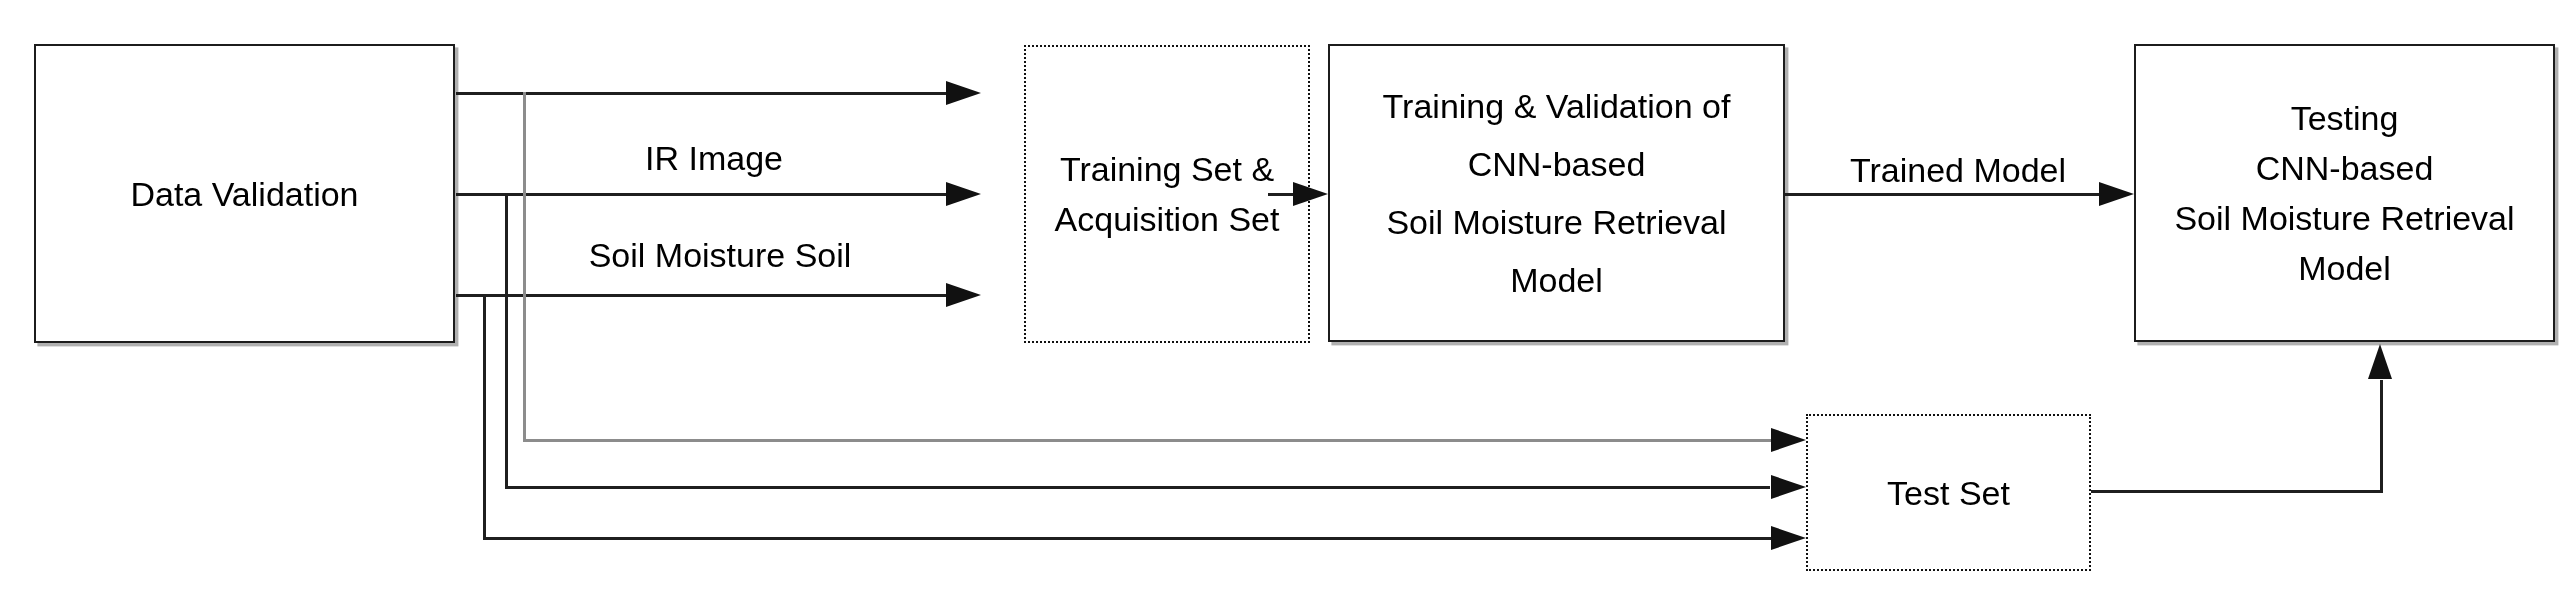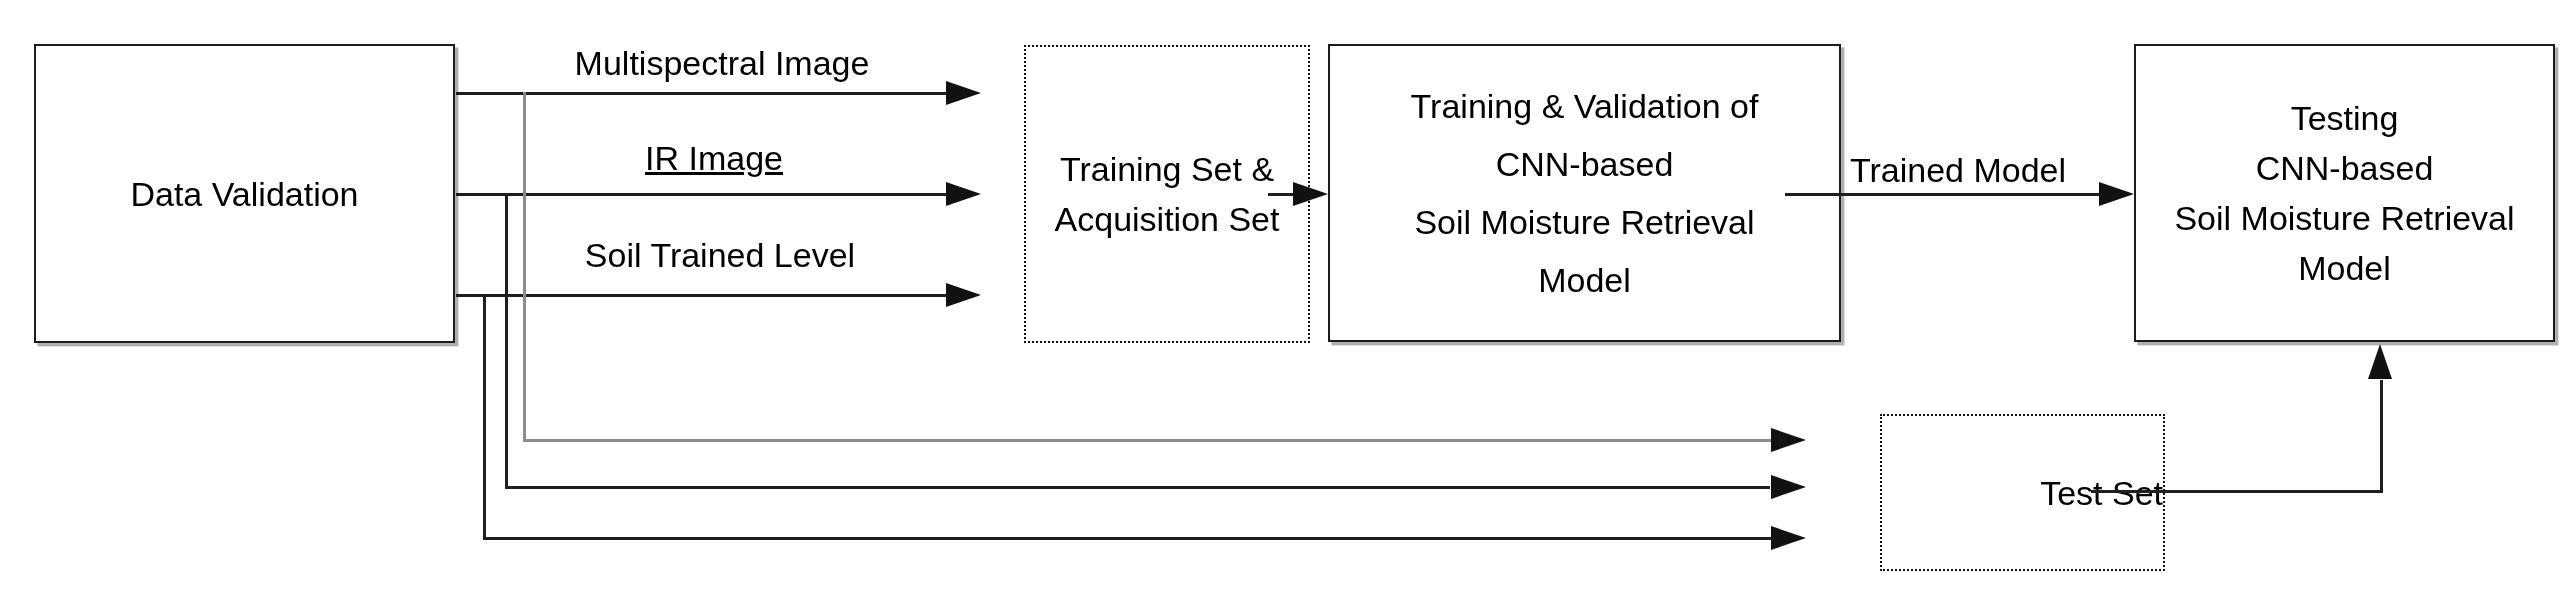--- a/index.html
+++ b/index.html
@@ -52,41 +52,40 @@
 
   <div class="box solid" style="left:34px;top:44px;width:421px;height:299px;">
     <div>Data Validation</div>
   </div>
 
   <div class="box dotted" style="left:1024px;top:45px;width:286px;height:298px;">
     <div>Training Set &amp;</div>
     <div>Acquisition Set</div>
   </div>
 
-  <div class="box solid" style="left:1328px;top:44px;width:513px;height:298px;gap:8px;">
+  <div class="box solid" style="left:1328px;top:44px;width:457px;height:298px;gap:8px;">
     <div>Training &amp; Validation of</div>
     <div>CNN-based</div>
     <div>Soil Moisture Retrieval</div>
     <div>Model</div>
   </div>
 
   <div class="box solid" style="left:2134px;top:44px;width:421px;height:298px;">
     <div>Testing</div>
     <div>CNN-based</div>
     <div>Soil Moisture Retrieval</div>
     <div>Model</div>
   </div>
 
-  <div class="box dotted" style="left:1880px;top:414px;width:285px;height:157px;align-items:flex-end;">
+  <div class="box dotted" style="left:1806px;top:414px;width:285px;height:157px;">
     <div>Test Set</div>
   </div>
 
-  <div class="edge-label" style="left:470px;top:45px;width:504px;">Multispectral Image</div>
-  <div class="edge-label" style="left:462px;top:140px;width:504px;text-decoration:underline;">IR Image</div>
-  <div class="edge-label" style="left:468px;top:237px;width:504px;">Soil Trained Level</div>
+  <div class="edge-label" style="left:462px;top:140px;width:504px;">IR Image</div>
+  <div class="edge-label" style="left:468px;top:237px;width:504px;">Soil Moisture Soil</div>
   <div class="edge-label" style="left:1790px;top:152px;width:336px;">Trained Model</div>
 
   <div class="hline" style="left:456px;top:92px;width:490px;"></div>
   <div class="arrow-r" style="left:946px;top:81px;"></div>
 
   <div class="hline" style="left:456px;top:193px;width:490px;"></div>
   <div class="arrow-r" style="left:946px;top:182px;"></div>
 
   <div class="hline" style="left:456px;top:294px;width:490px;"></div>
   <div class="arrow-r" style="left:946px;top:283px;"></div>

